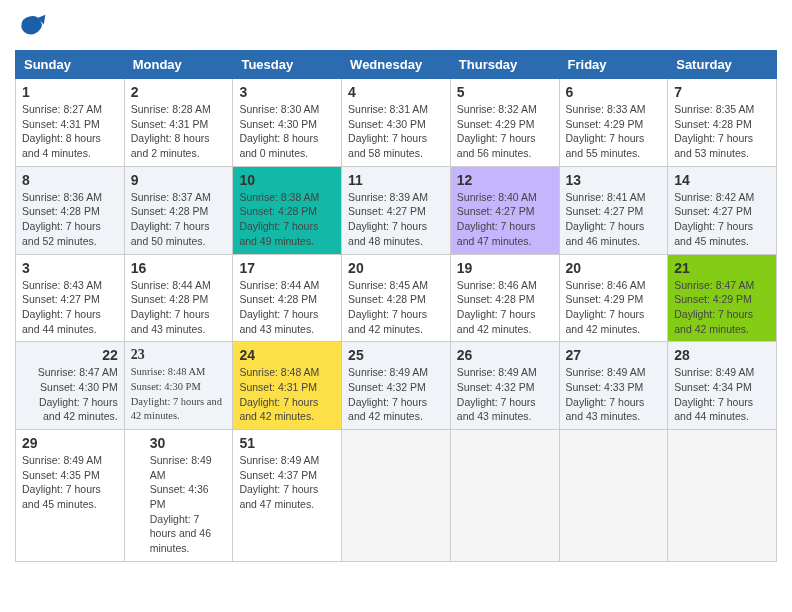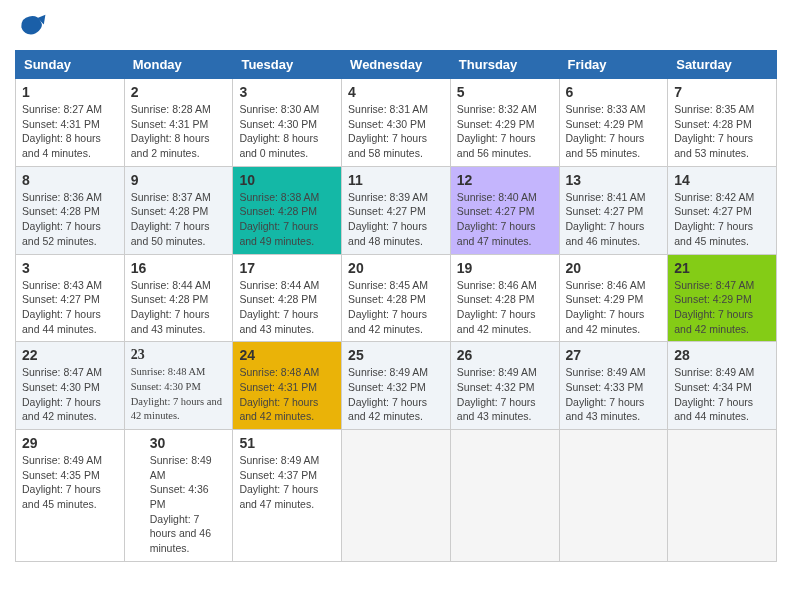--- a/index.html
+++ b/index.html
@@ -213,29 +213,29 @@
         <td style="background: rgb(255, 255, 255);">
           <span class="day-number">20</span>
           <div class="day-info">Sunrise: 8:46 AM<br>Sunset: 4:29 PM<br>Daylight: 7 hours and 42 minutes.</div>
         </td>
         <td style="background: #84cc16;">
           <span class="day-number">21</span>
           <div class="day-info">Sunrise: 8:47 AM<br>Sunset: 4:29 PM<br>Daylight: 7 hours and 42 minutes.</div>
         </td>
       </tr>
       <tr class="week-row">
-        <td style="background: rgb(240, 244, 248);">
+        <td style="background: rgb(240, 244, 248); text-align: right;">
           <span class="day-number">22</span>
           <div class="day-info">Sunrise: 8:47 AM<br>Sunset: 4:30 PM<br>Daylight: 7 hours and 42 minutes.</div>
         </td>
         <td style="background: rgb(240, 244, 248); font-family: Liberation Serif, serif;">
           <span class="day-number">23</span>
           <div class="day-info">Sunrise: 8:48 AM<br>Sunset: 4:30 PM<br>Daylight: 7 hours and 42 minutes.</div>
         </td>
-        <td style="background: #eab308;">
+        <td style="background: #fde047;">
           <span class="day-number">24</span>
           <div class="day-info">Sunrise: 8:48 AM<br>Sunset: 4:31 PM<br>Daylight: 7 hours and 42 minutes.</div>
         </td>
         <td style="background: rgb(240, 244, 248);">
           <span class="day-number">25</span>
           <div class="day-info">Sunrise: 8:49 AM<br>Sunset: 4:32 PM<br>Daylight: 7 hours and 42 minutes.</div>
         </td>
         <td style="background: rgb(240, 244, 248); margin-top: 16px;">
           <span class="day-number">26</span>
           <div class="day-info">Sunrise: 8:49 AM<br>Sunset: 4:32 PM<br>Daylight: 7 hours and 43 minutes.</div>

